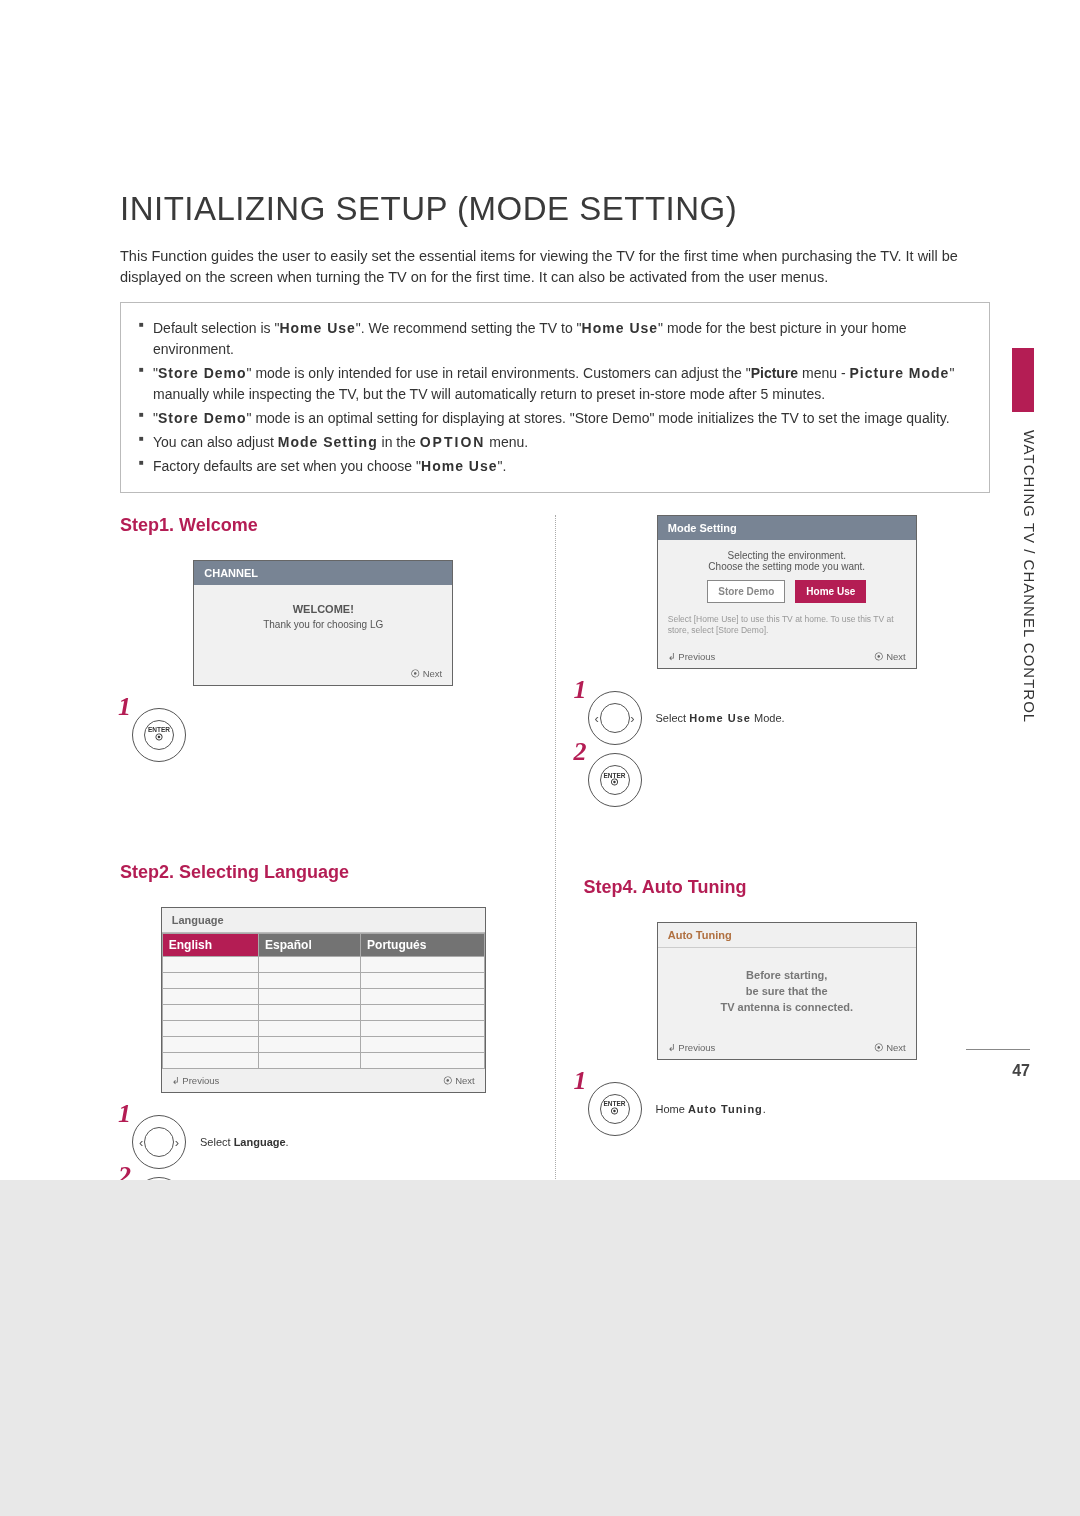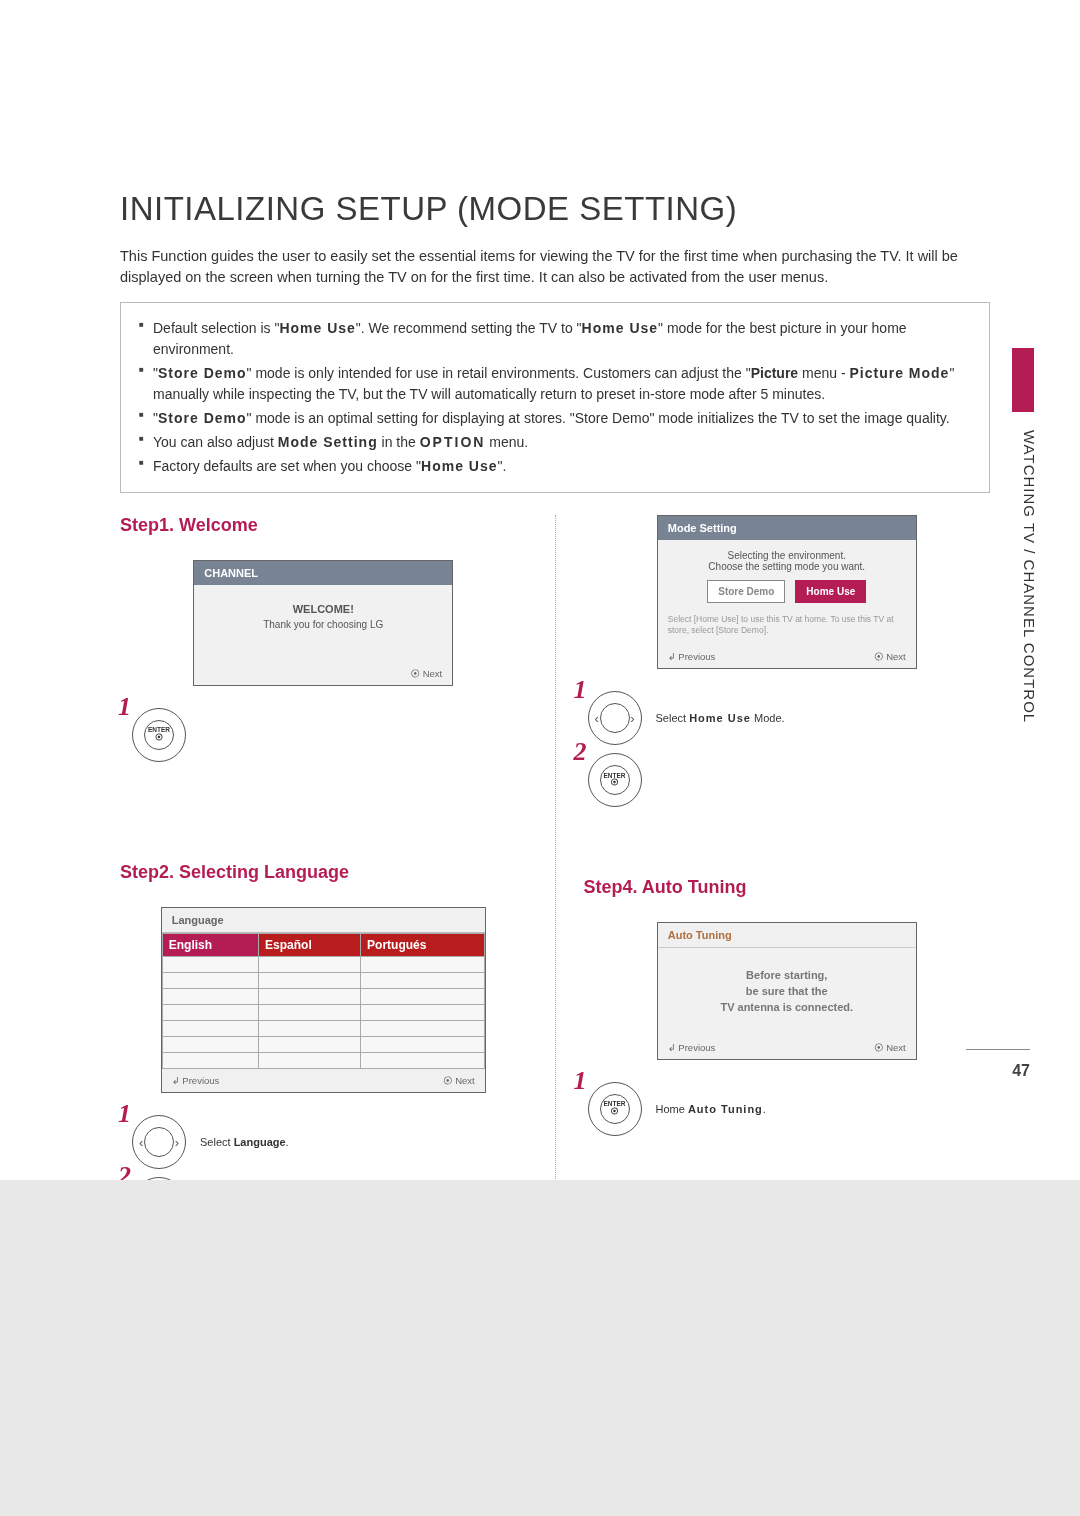--- a/index.html
+++ b/index.html
@@ -130,21 +130,21 @@
     width: 100%;
     border-collapse: collapse;
     font-size: 10px;
   }
   table.lang th, table.lang td {
     border: 1px solid #aaa;
     padding: 4px 6px;
     text-align: left;
     height: 16px;
   }
-  table.lang th { background: #b91c1c; color: #fff; font-weight: 700; }
+  table.lang th { background: #737373; color: #fff; font-weight: 700; }
   table.lang th.first { background: #b41d54; }
   table.lang td { background: #f7f7f7; }
 
   .osd-lang { width: 325px; margin: 0 auto 22px auto; border: 1px solid #666; }
   .osd-lang .osd-head { background: #f0f0f0; color: #666; border-bottom: 1px solid #bbb;}
   .osd-lang .osd-foot { background: #f0f0f0; }
   .osd-lang table.lang th { font-size:12px; }
 
   .auto-msg {
     font-size: 11px;

